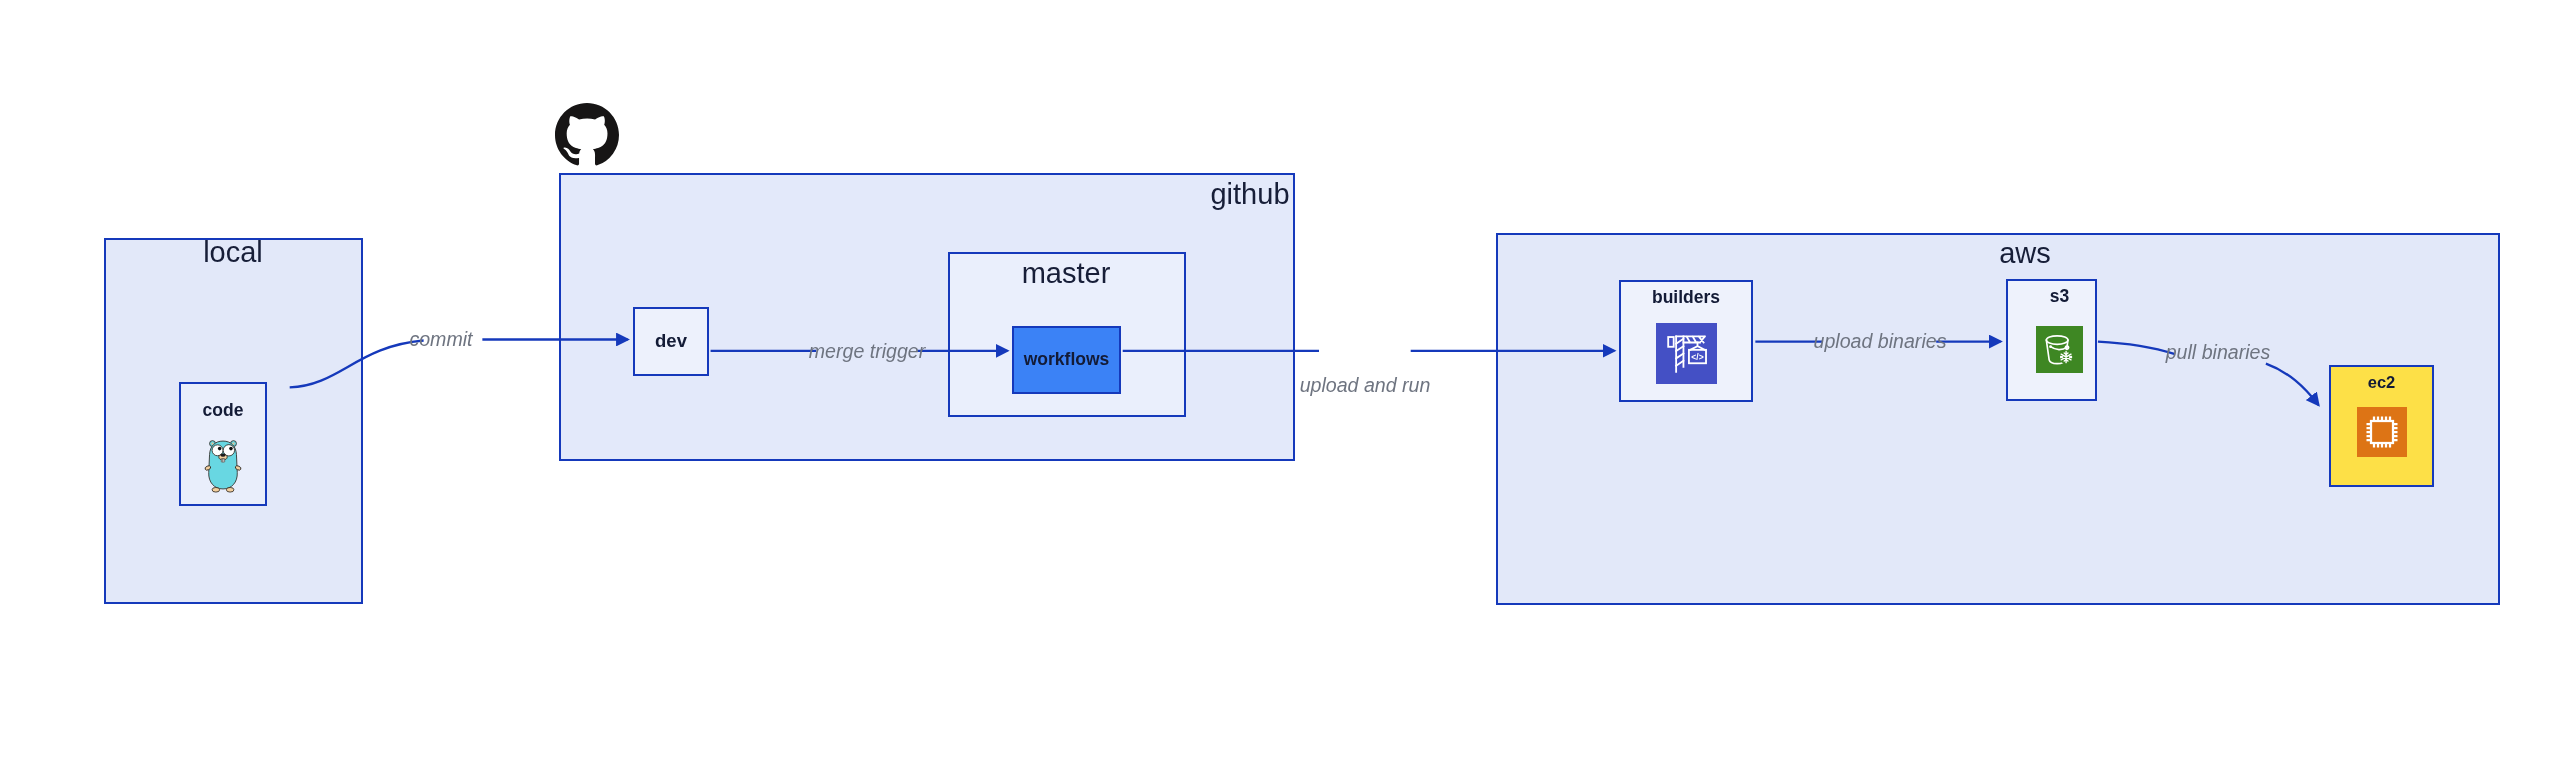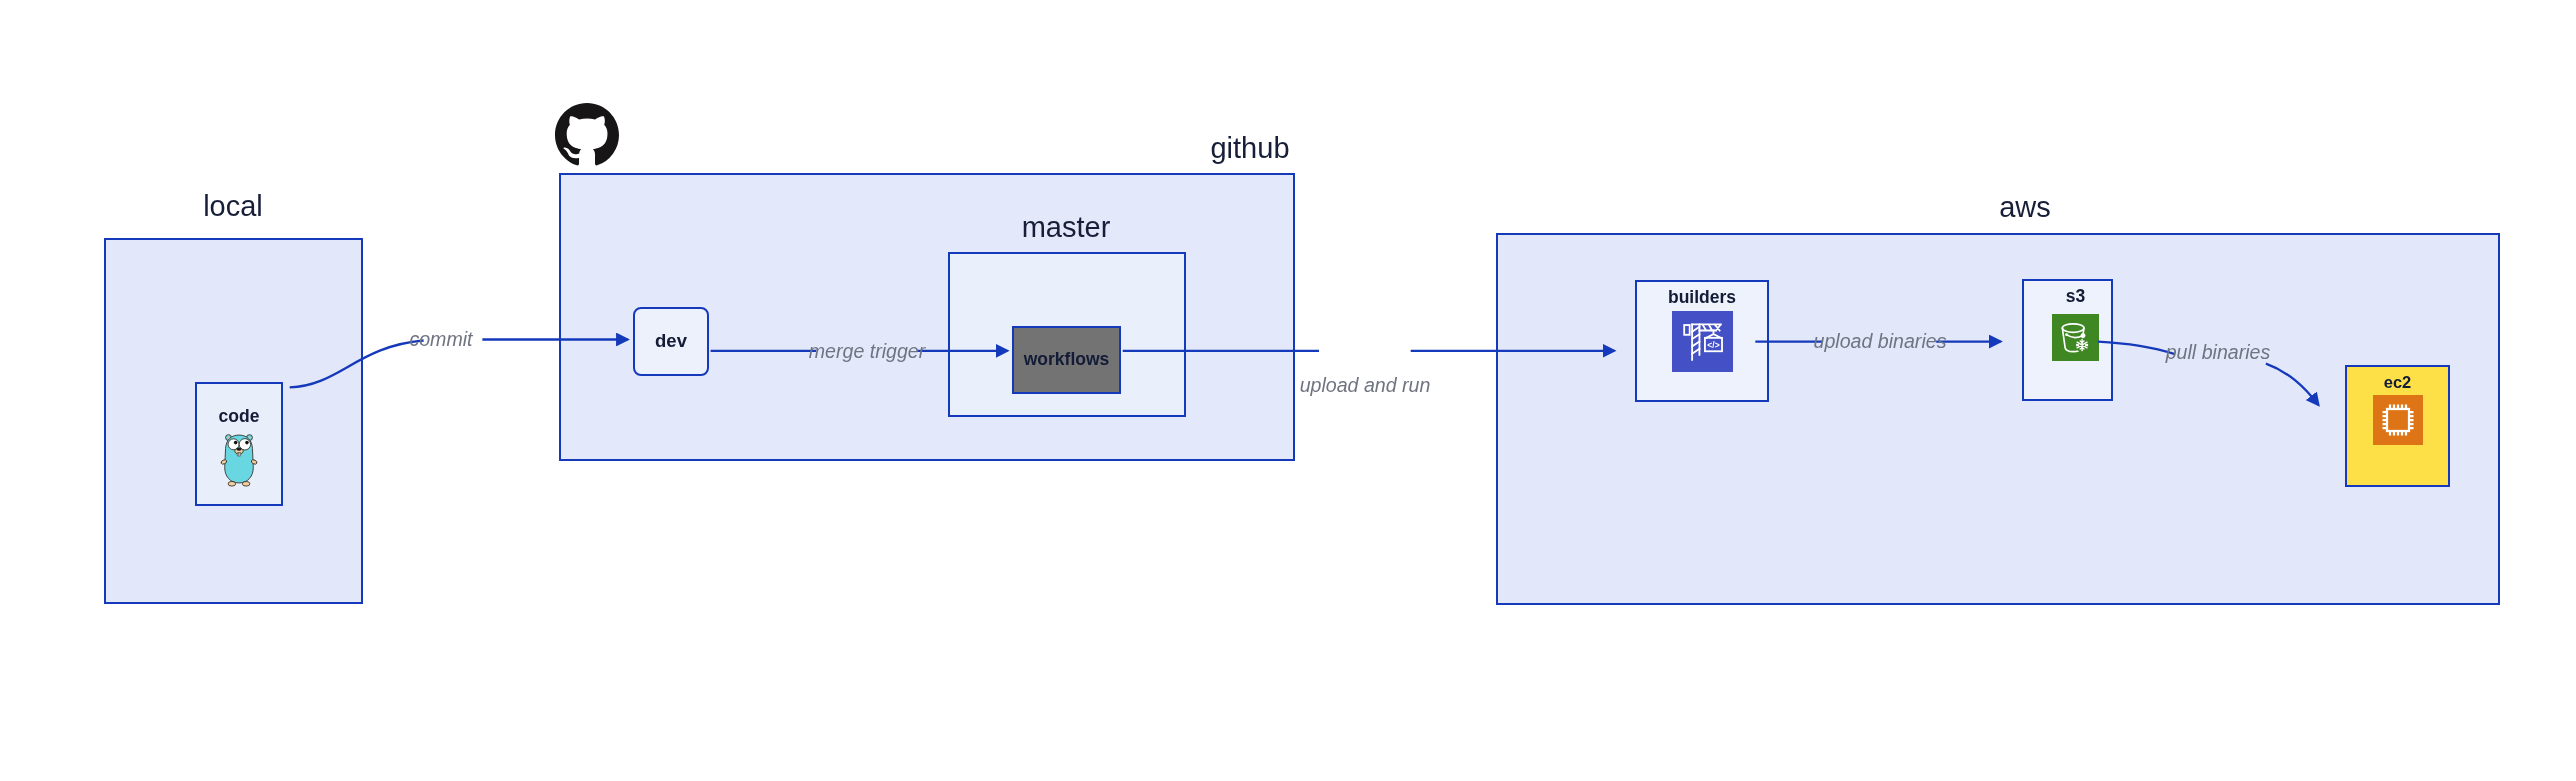--- a/index.html
+++ b/index.html
@@ -9,27 +9,27 @@
 
   
   .group { position:absolute; box-sizing:border-box; border:2.1px solid #1539bb;
            background:#e2e8f9; z-index:1; }
   .group.master-box { background:#eaeffc; }
 
   
   .node { position:absolute; box-sizing:border-box; border:2.1px solid #1539bb;
           background:#edf1fc; z-index:2; display:flex; flex-direction:column;
           align-items:center; }
-  .node.top-label { justify-content:flex-start; padding-top:6.2px; gap:4px;margin-left:16px; }
+  .node.top-label { justify-content:flex-start; padding-top:6.2px; gap:16px; }
   .node.center-label { justify-content:center; }
   .node-label { font-weight:bold; font-size:17.5px; color:#131b36; line-height:1.1; }
 
   
   .group-label { position:absolute; transform:translateX(-50%); font-size:29px;
-                 color:#171e38; z-index:5; white-space:nowrap; line-height:1.15; }
+                 color:#171e38; z-index:5; white-space:nowrap; line-height:1.15;margin-top:46px; }
 
   
   .edge-label { position:absolute; transform:translate(-50%,-50%); font-style:italic;
                 font-size:19.6px; color:#6e7480; z-index:5; white-space:nowrap; }
 
   
   .diagram-title { position:absolute; transform:translateX(-50%); font-size:33px;
                    color:#131a33; z-index:5; white-space:nowrap;
                    text-decoration:underline; text-decoration-thickness:3.1px;
                    text-underline-offset:6.2px; }
@@ -79,25 +79,25 @@
         </g>
         <circle cx="42" cy="27" r="4.2" fill="#111111"></circle>
         <circle cx="69" cy="27" r="4.2" fill="#111111"></circle>
         <circle cx="25" cy="15" r="2.5" fill="#e8bf8f"></circle>
         <circle cx="75" cy="15" r="2.5" fill="#e8bf8f"></circle>
         <ellipse cx="50" cy="42.5" rx="5.5" ry="4" fill="#1c1c1c"></ellipse>
       </svg>
     </span>
   </div>
 
-  <div class="node center-label" style="left:633px; top:307px; width:76px; height:69px;border-radius:8px;">
+  <div class="node center-label" style="left:633px; top:307px; width:76px; height:69px;">
     <div class="node-label" style="font-size:18.5px;">dev</div>
   </div>
 
-  <div class="node center-label" style="left:1012px; top:326px; width:109px; height:68px; background:#737373;">
+  <div class="node center-label" style="left:1012px; top:326px; width:109px; height:68px; background:#3b82f6;">
     <div class="node-label">workflows</div>
   </div>
 
   <div class="node top-label" style="left:1619px; top:280px; width:134px; height:122px; background:#eef2fc;">
     <div class="node-label">builders</div>
     <span>
       <svg class="icon-tile" width="61" height="61" viewBox="0 0 100 100" aria-hidden="true">
         <rect x="0" y="0" width="100" height="100" fill="#4450c5"></rect>
         <g stroke="#ffffff" stroke-width="3" fill="none" stroke-linecap="square">
           <rect x="20" y="23" width="9" height="16"></rect>

